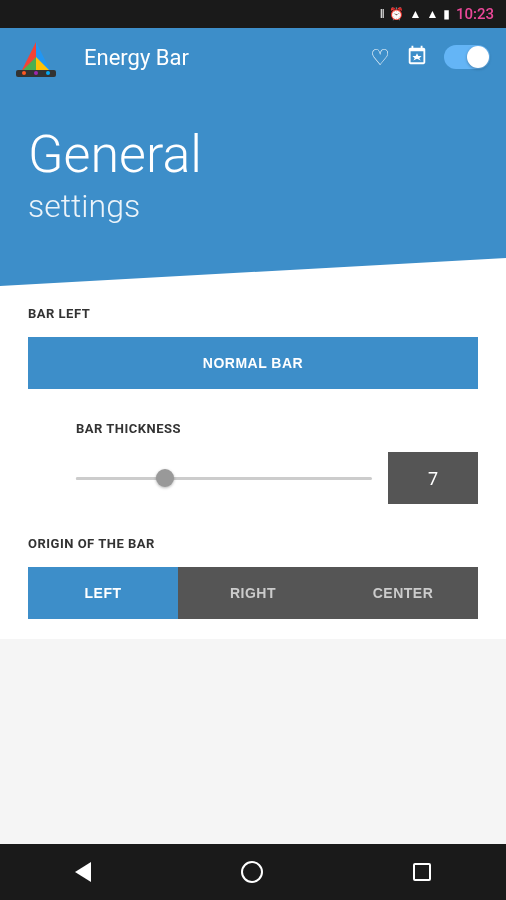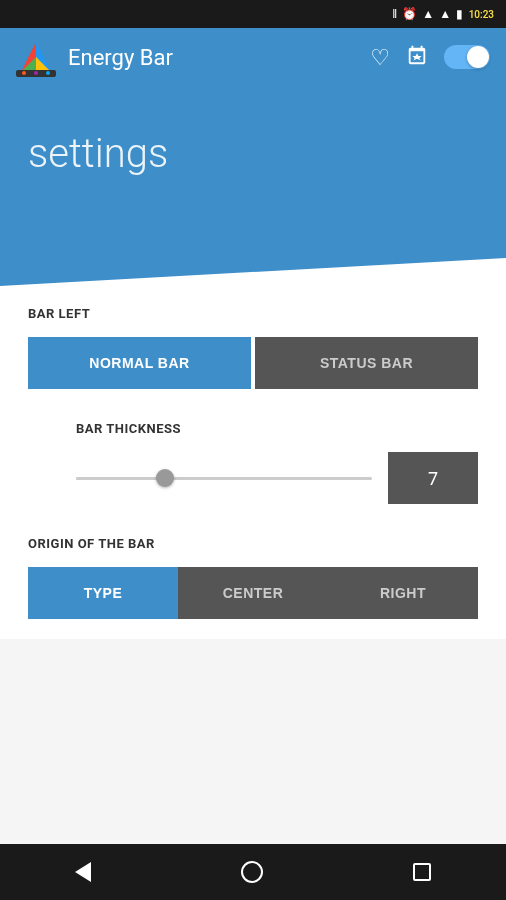--- a/index.html
+++ b/index.html
@@ -19,22 +19,22 @@
       height: 28px;
       background: #1a1a1a;
       display: flex;
       align-items: center;
       justify-content: flex-end;
       padding: 0 12px;
       gap: 6px;
     }
 
     .status-bar-time {
-      color: #fde047;
-      font-size: 10px;
+      color: #ec4899;
+      font-size: 15px;
       font-weight: 500;
     }
 
     .status-icons {
       display: flex;
       align-items: center;
       gap: 5px;
     }
 
     .status-icon {
@@ -43,21 +43,21 @@
     }
 
     
     .app-bar {
       width: 100%;
       height: 58px;
       background: #3d8ec9;
       display: flex;
       align-items: center;
       padding: 0 16px;
-      gap: 12px;
+      gap: 28px;
     }
 
     .app-logo {
       width: 40px;
       height: 40px;
       flex-shrink: 0;
     }
 
     .app-title {
       color: white;
@@ -113,21 +113,21 @@
 
     .header-title {
       color: white;
       font-size: 52px;
       font-weight: 300;
       line-height: 1.1;
     }
 
     .header-subtitle {
       color: rgba(255,255,255,0.9);
-      font-size: 40px;
+      font-size: 32px;
       font-weight: 300;
       margin-top: 4px;
     }
 
     
     .header-section::after {
       content: '';
       position: absolute;
       bottom: 0;
       left: 0;
@@ -349,53 +349,53 @@
       </svg>
     </span>
     <div class="toggle-switch">
       <div class="toggle-knob"></div>
     </div>
   </div>
 </div>
 
 <div class="header-section">
   <div class="header-content">
+    <div class="header-title">General</div>
     <div class="header-subtitle">settings</div>
   </div>
 </div>
 
 <div class="content-area">
 
   <div>
     <div class="section-label">BAR LEFT</div>
     <div class="button-group">
       <button class="btn btn-active">NORMAL BAR</button>
-      <button class="btn btn-inactive">STATUS BAR</button>
     </div>
   </div>
 
   <div class="thickness-section">
     <div class="section-label">BAR THICKNESS</div>
     <div class="slider-row">
       <div class="slider-container">
         <div class="slider-track">
           <div class="slider-track-filled"></div>
           <div class="slider-thumb"></div>
         </div>
       </div>
       <div class="slider-value-box">7</div>
     </div>
   </div>
 
   <div class="origin-section">
     <div class="section-label">ORIGIN OF THE BAR</div>
     <div class="origin-buttons">
-      <button class="origin-btn btn-active">TYPE</button>
+      <button class="origin-btn btn-active">LEFT</button>
+      <button class="origin-btn btn-inactive">RIGHT</button>
       <button class="origin-btn btn-inactive">CENTER</button>
-      <button class="origin-btn btn-inactive">RIGHT</button>
     </div>
   </div>
 
 </div>
 
 <div class="nav-bar">
   <div class="nav-back"></div>
   <div class="nav-home"></div>
   <div class="nav-recent"></div>
 </div>

